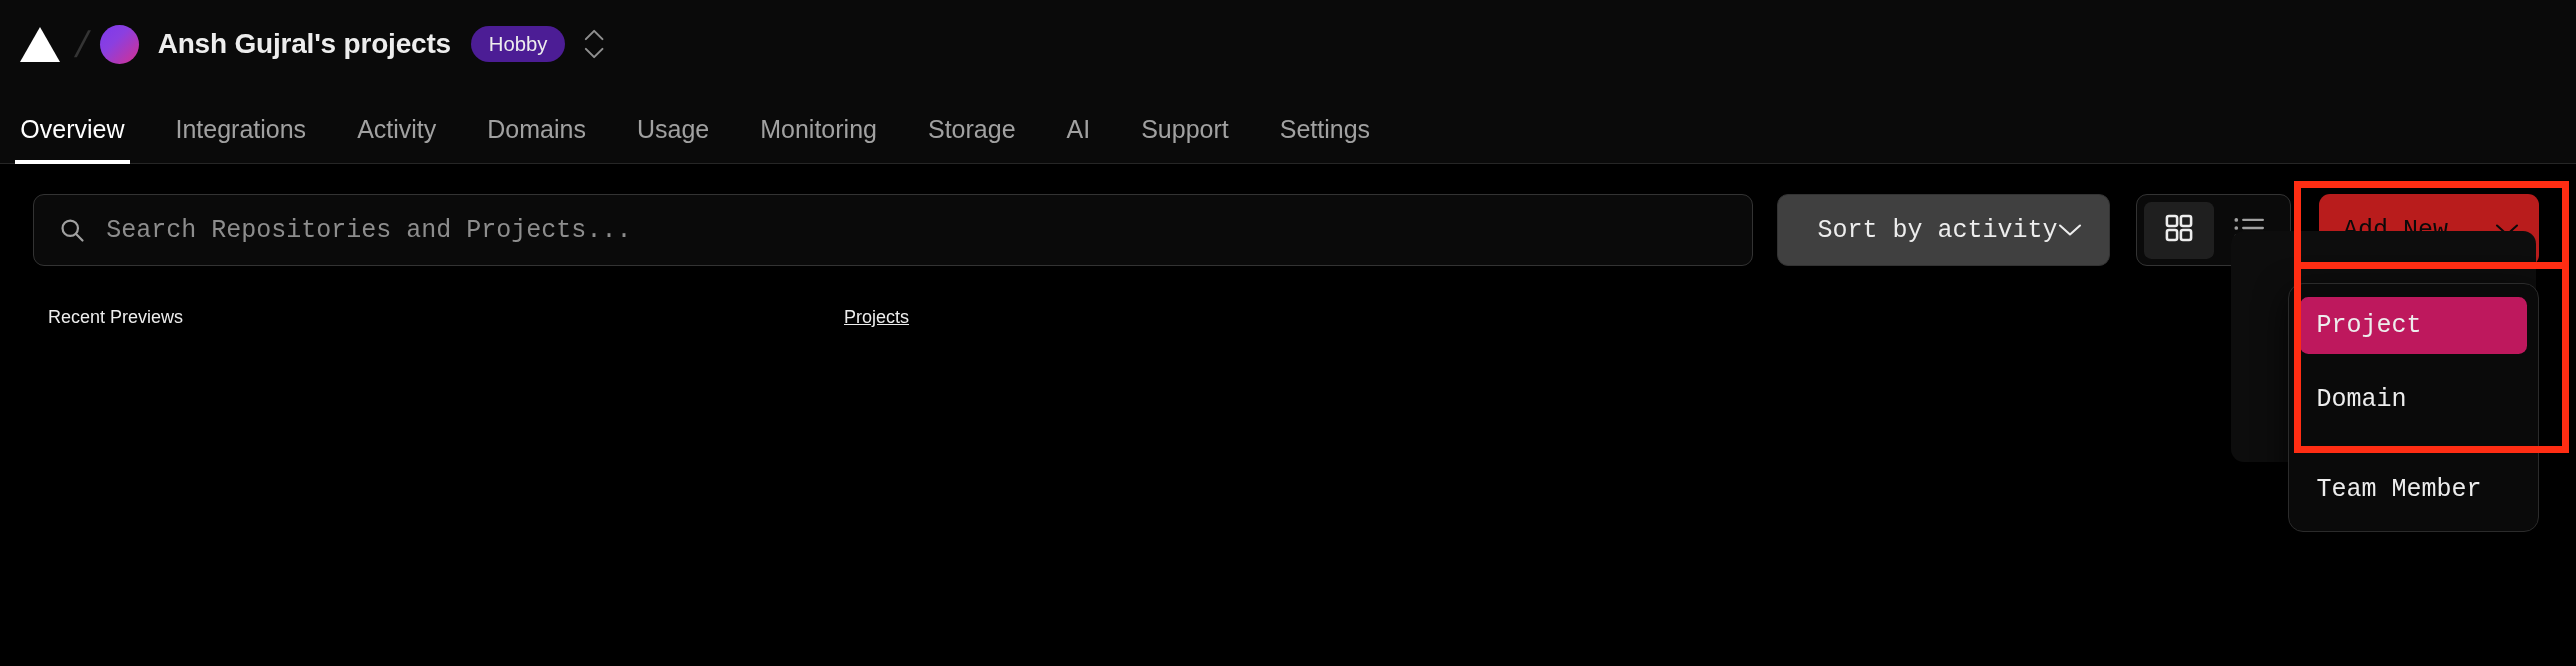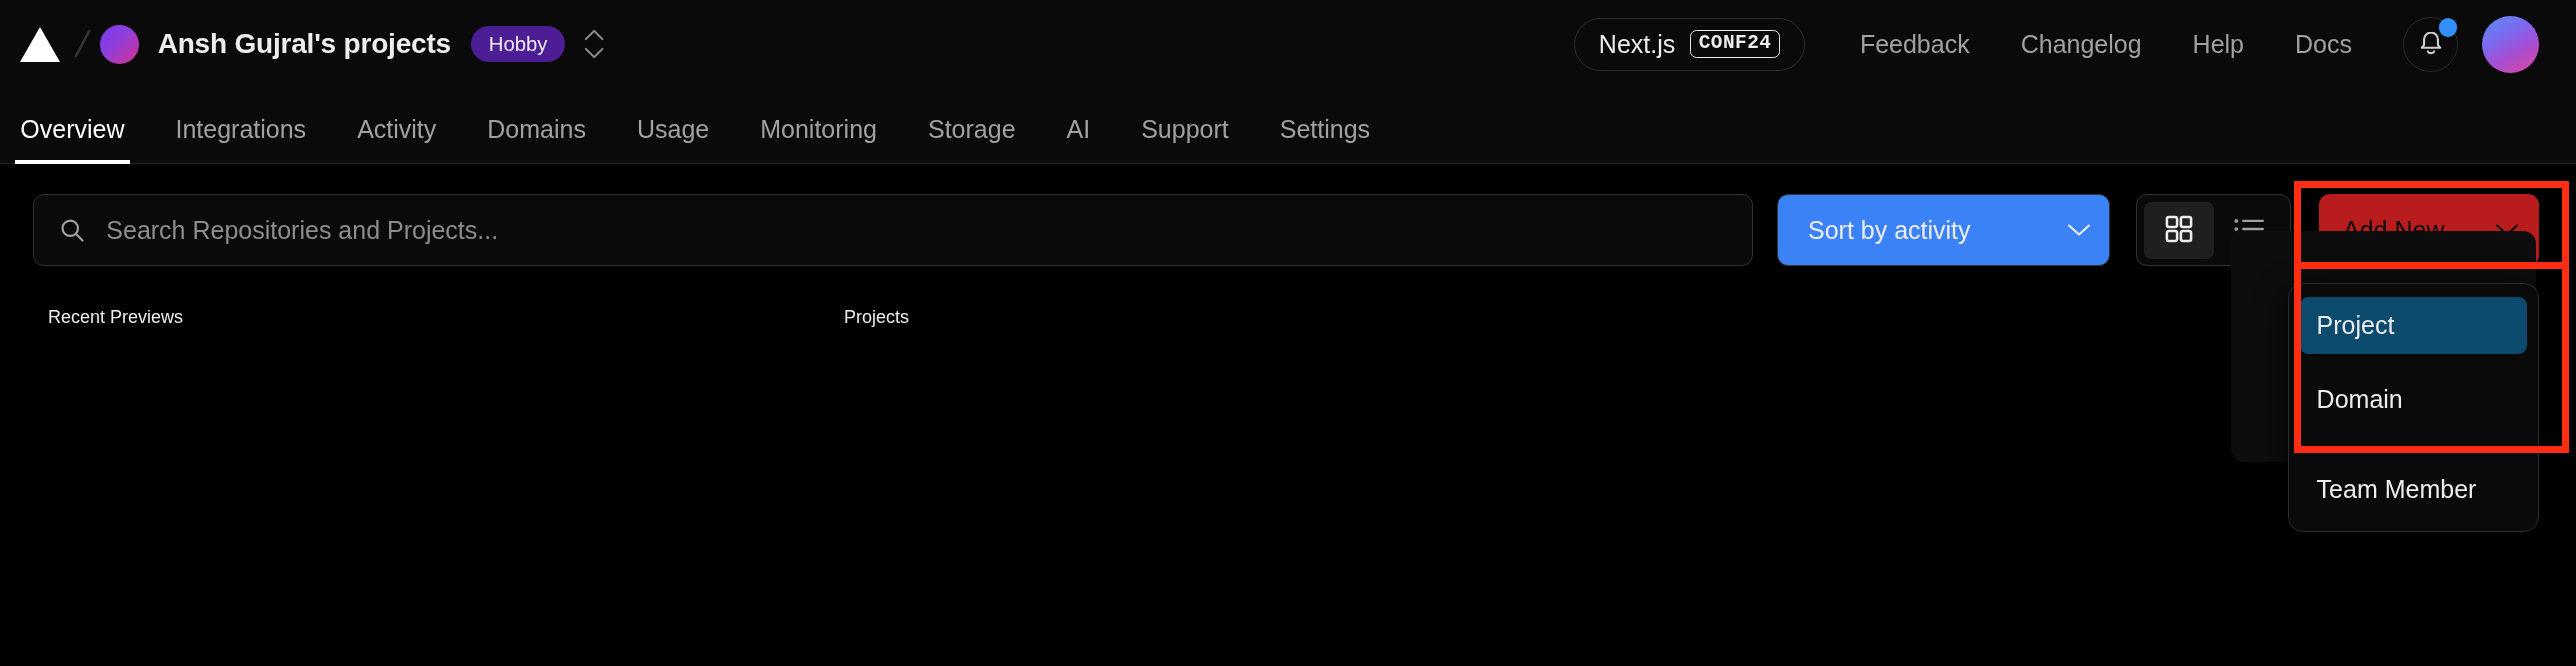--- a/index.html
+++ b/index.html
@@ -107,35 +107,36 @@
   .tab.active { color: #ffffff; }
   .tab.active::after {
     content: ""; position: absolute; left: -5.5px; right: -5.5px; bottom: 0;
     height: 3.7px; background: #ffffff; z-index: 2;
   }
 
   
   .toolbar {
     display: flex; align-items: center; gap: 0;
     padding: 30px 37px 0 33px;
+    font-family: Liberation Mono, monospace;
   }
   .search-box {
     position: relative; flex: 1 1 auto;
     height: 72px; background: #0a0a0a;
     border: 0.9px solid #333333; border-radius: 11px;
     display: flex; align-items: center; padding: 0 24px;
     max-width: 1729px;
   }
   .search-icon { color: #a1a1a1; display: flex; margin-right: 20.3px; }
   .search-placeholder { color: #8d8d8d; font-size: 25px; }
 
   .sort-select {
     height: 72px; width: 333px; margin-left: 24px;
-    background: #3b82f6; border: 0.9px solid #333333; border-radius: 11px;
-    display: flex; align-items: center; justify-content: space-between;
+    background: #404040; border: 0.9px solid #333333; border-radius: 11px;
+    display: flex; align-items: center; justify-content: center;
     padding: 0 18px 0 30px; color: #ededed; font-size: 25px;
     cursor: pointer; flex: none;
   }
   .sort-select .chev { color: #ededed; display: flex; }
 
   .view-toggle {
     height: 72px; margin-left: 26px;
     background: #0a0a0a; border: 0.9px solid #333333; border-radius: 11px;
     display: flex; align-items: center; padding: 6.5px; gap: 0; flex: none;
   }
@@ -165,37 +166,37 @@
     border-radius: 15px;
     box-shadow: 0 11px 33px rgba(0,0,0,0.8);
     z-index: 30;
   }
   .dd-item {
     height: 57px; display: flex; align-items: center;
     padding: 0 16.6px; border-radius: 8.3px;
     color: #ededed; font-size: 25px; cursor: pointer;
     white-space: nowrap;
   }
-  .dd-item.hover { background: #0c4a6e; }
+  .dd-item.hover { background: #be185d; }
   .dd-gap { height: 16.6px; }
 
   
   .bg-card {
     position: absolute; top: 231px; left: 2231px;
     width: 305px; height: 231px;
     background: #0d0d0d; border-radius: 13px; z-index: 5;
   }
 
   
   .content { position: relative; padding: 41px 0 0 0; }
   .col-heading {
     position: absolute; color: #ededed; font-size: 18px; font-weight: 500;
   }
   .heading-previews { left: 48px; top: 41px; }
-  .heading-projects { left: 844px; top: 41px; }
+  .heading-projects { left: 844px; top: 41px; text-decoration: underline; }
 
   
   .redbox {
     position: absolute; left: 2294px; top: 181px;
     width: 275px; height: 88px;
     border: 7.4px solid #ff2d13;
     z-index: 60; pointer-events: none;
   }
   .redbox-lower {
     position: absolute; left: 2294px; top: 263px;
@@ -217,38 +218,20 @@
     <div class="plan-badge">Hobby</div>
     <div class="updown">
       <svg width="20.3" height="12" viewBox="0 0 22 13" fill="none" aria-hidden="true">
         <path d="M2 11L11 2L20 11" stroke="currentColor" stroke-width="2.2" stroke-linecap="round" stroke-linejoin="round"></path>
       </svg>
       <svg width="20.3" height="12" viewBox="0 0 22 13" fill="none" aria-hidden="true">
         <path d="M2 2L11 11L20 2" stroke="currentColor" stroke-width="2.2" stroke-linecap="round" stroke-linejoin="round"></path>
       </svg>
     </div>
 
-    <div class="header-right">
-      <div class="conf-pill">
-        <span>Next.js</span>
-        <span class="conf-tag">CONF24</span>
-      </div>
-      <div class="nav-link">Feedback</div>
-      <div class="nav-link">Changelog</div>
-      <div class="nav-link">Help</div>
-      <div class="nav-link">Docs</div>
-      <div class="bell-wrap">
-        <svg width="28" height="30" viewBox="0 0 24 26" fill="none" aria-hidden="true">
-          <path d="M12 3c-3.3 0-6 2.7-6 6v4.2c0 .6-.2 1.1-.6 1.5L4 16.2h16l-1.4-1.5c-.4-.4-.6-.9-.6-1.5V9c0-3.3-2.7-6-6-6z" stroke="#cfcfcf" stroke-width="1.8" stroke-linejoin="round"></path>
-          <path d="M9.3 19.4c.5.9 1.5 1.5 2.7 1.5s2.2-.6 2.7-1.5" stroke="#cfcfcf" stroke-width="1.8" stroke-linecap="round"></path>
-        </svg>
-        <div class="bell-dot"></div>
-      </div>
-      <div class="user-avatar"></div>
-    </div>
   </div>
 
   <div class="tabbar">
     <div class="tab active">Overview</div>
     <div class="tab">Integrations</div>
     <div class="tab">Activity</div>
     <div class="tab">Domains</div>
     <div class="tab">Usage</div>
     <div class="tab">Monitoring</div>
     <div class="tab">Storage</div>

